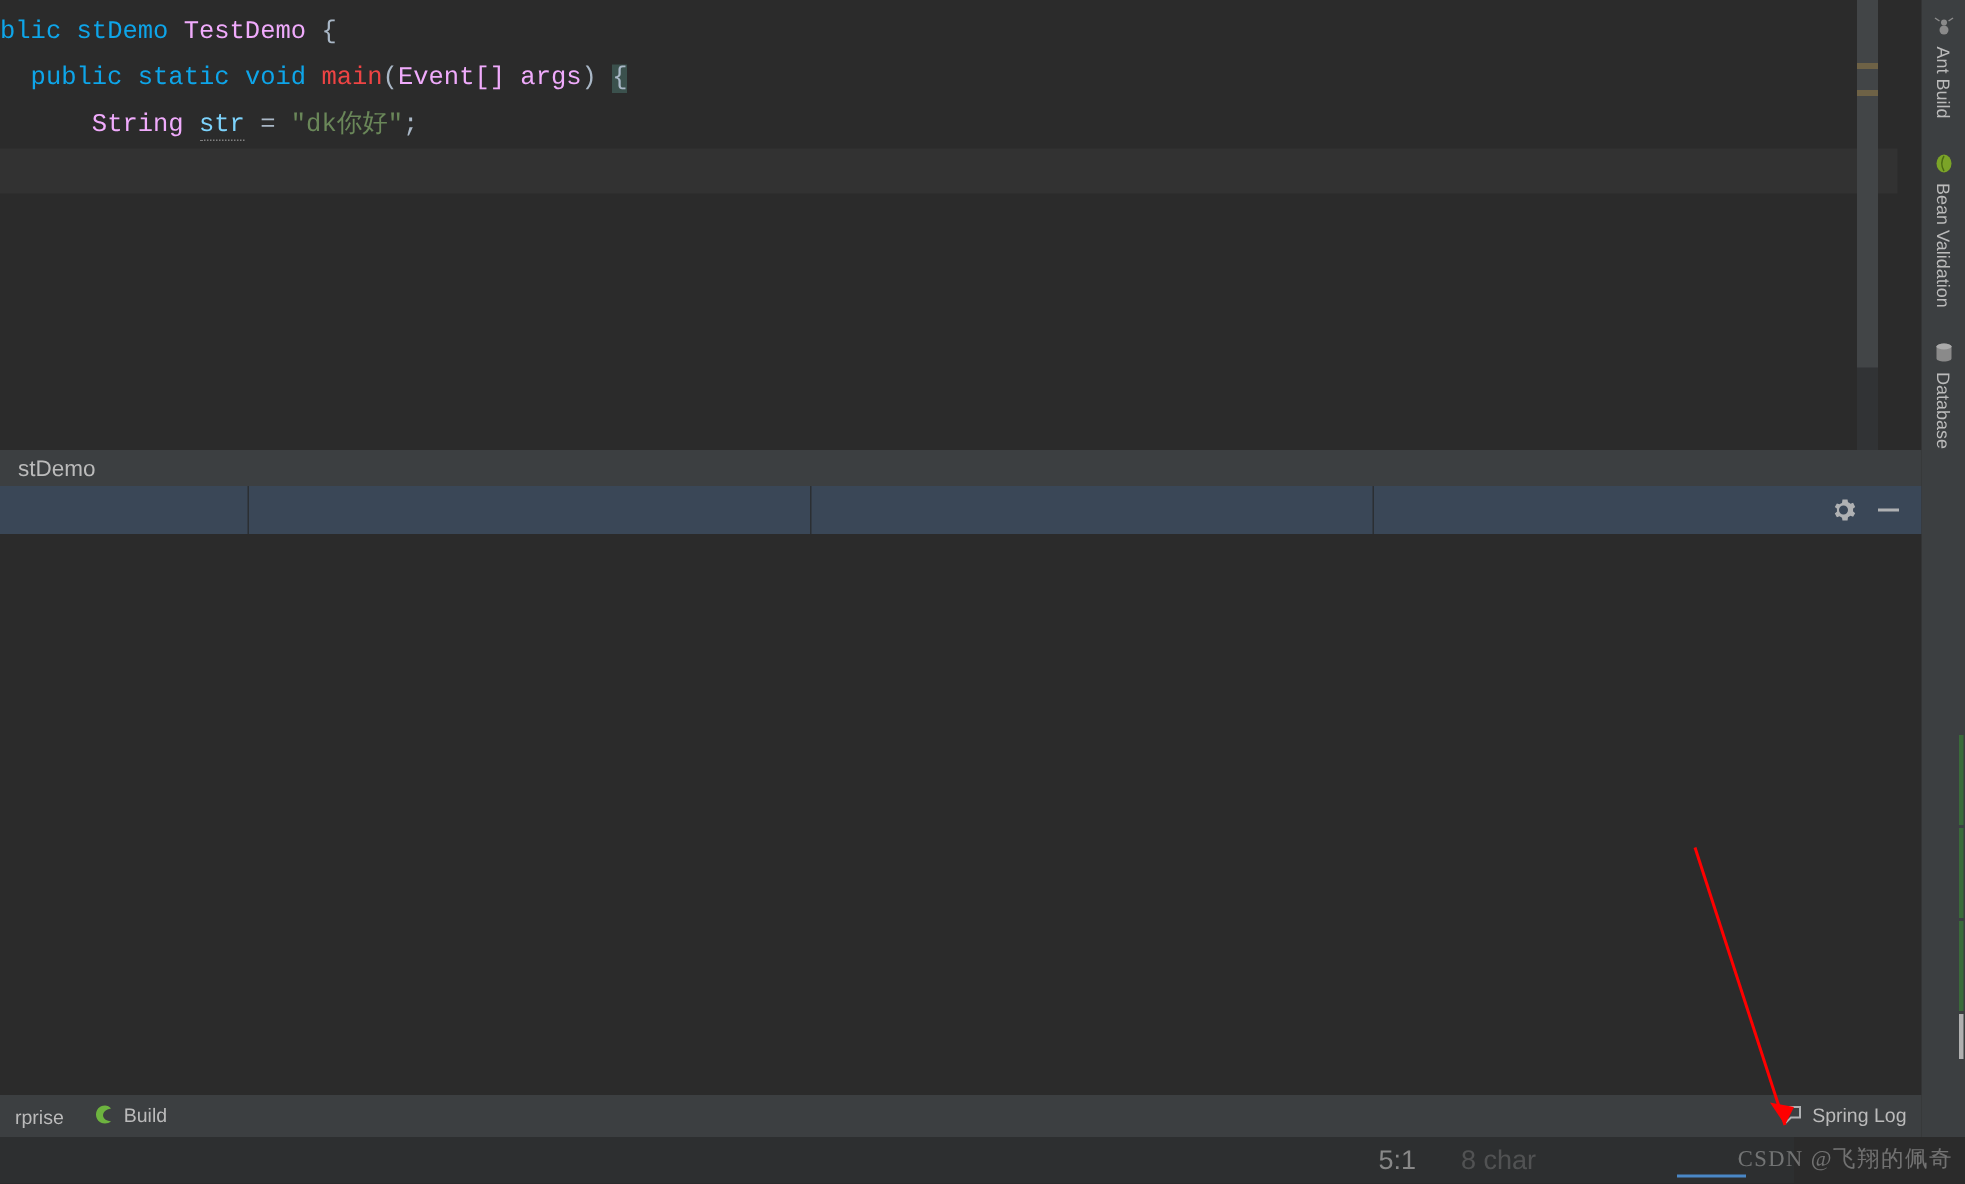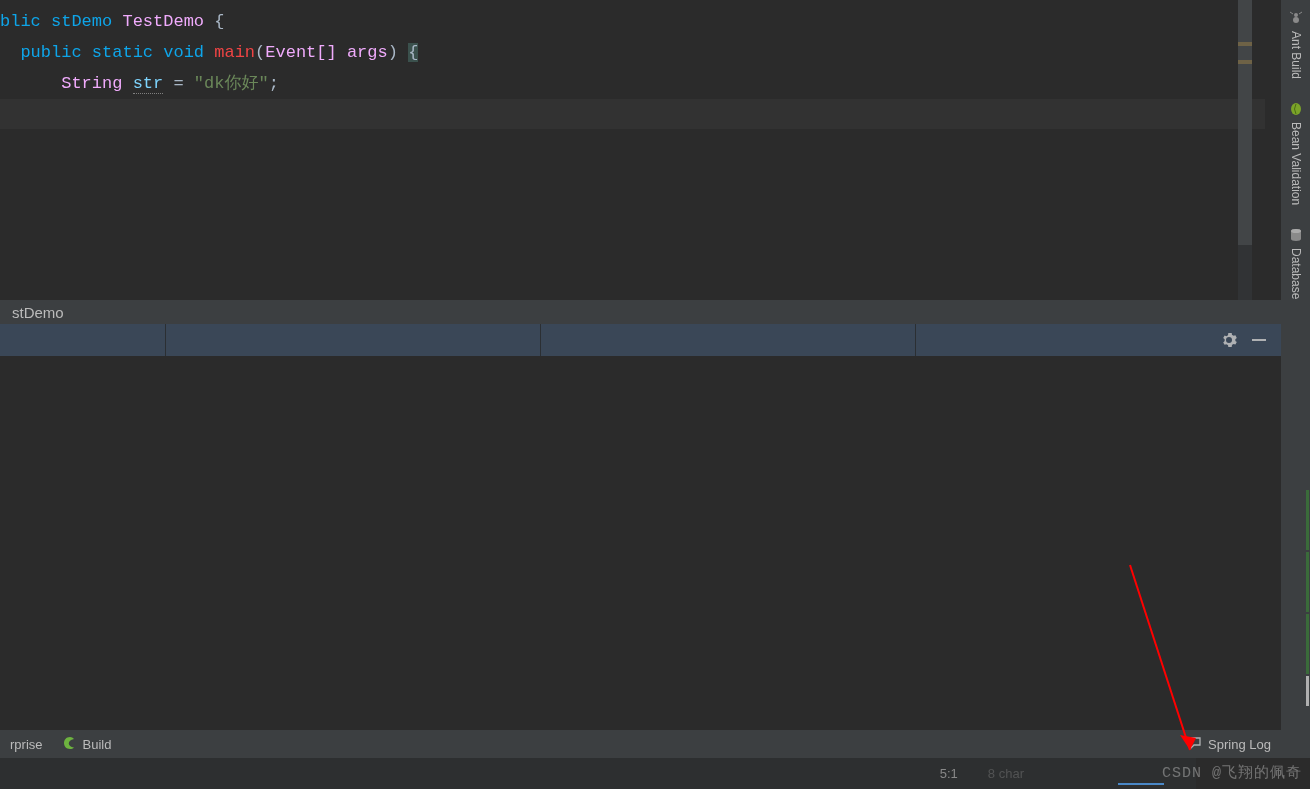--- a/index.html
+++ b/index.html
@@ -59,42 +59,42 @@
   .gear-icon svg, .minimize-icon svg { display: block; }
   .console-area {
     position: absolute; left: 0; top: 356px; width: 1281px; height: 374px;
     background: #2b2b2b;
   }
   .status-tools {
     position: absolute; left: 0; top: 730px; width: 1281px; height: 28px;
     background: #3c3f41; display: flex; align-items: center;
     color: #bbbbbb; font-size: 13px;
   }
-  .status-tools .tool-item { display: flex; align-items: center; gap: 6px; padding: 0 10px; }
+  .status-tools .tool-item { display: flex; gap: 6px; padding: 0 10px; }
   .status-tools .spacer { flex: 1; }
   .status-footer {
     position: absolute; left: 0; top: 758px; width: 1196px; height: 31px;
     background: #2d2f30; display: flex; align-items: center; justify-content: flex-end;
-    padding-right: 22px; color: #888; font-size: 13px;
+    padding-right: 22px; color: #888; font-size: 18px;
   }
   .right-toolbar {
     position: absolute; right: 0; top: 0; width: 29px; height: 758px;
     background: #3c3f41; display: flex; flex-direction: column; align-items: center;
     padding-top: 10px; gap: 22px;
   }
   .vtool { display: flex; flex-direction: column; align-items: center; gap: 6px; cursor: pointer; }
   .vtool .lbl {
     writing-mode: vertical-rl; text-orientation: mixed;
     color: #bbbbbb; font-size: 12px;
   }
   .vtool .ico { width: 15px; height: 15px; display: flex; align-items: center; justify-content: center; }
   .watermark {
     position: absolute; right: 8px; top: 763px;
     color: rgba(228,228,228,0.38); font-size: 15px; letter-spacing: 1px;
-    font-family: Liberation Mono, monospace; pointer-events: none;
+    font-family: Liberation Serif, serif; pointer-events: none;
   }
   .arrow-svg { position: absolute; left: 1120px; top: 560px; pointer-events: none; }
   .encoding-underline {
     position: absolute; right: 32px; bottom: 4px;
     width: 46px; height: 2px; background: #4a88c7;
   }
   .right-edge-marks {
     position: absolute; right: 0; top: 490px; width: 6px; height: 240px;
   }
   .rem { width: 3px; position: absolute; right: 1px; }

